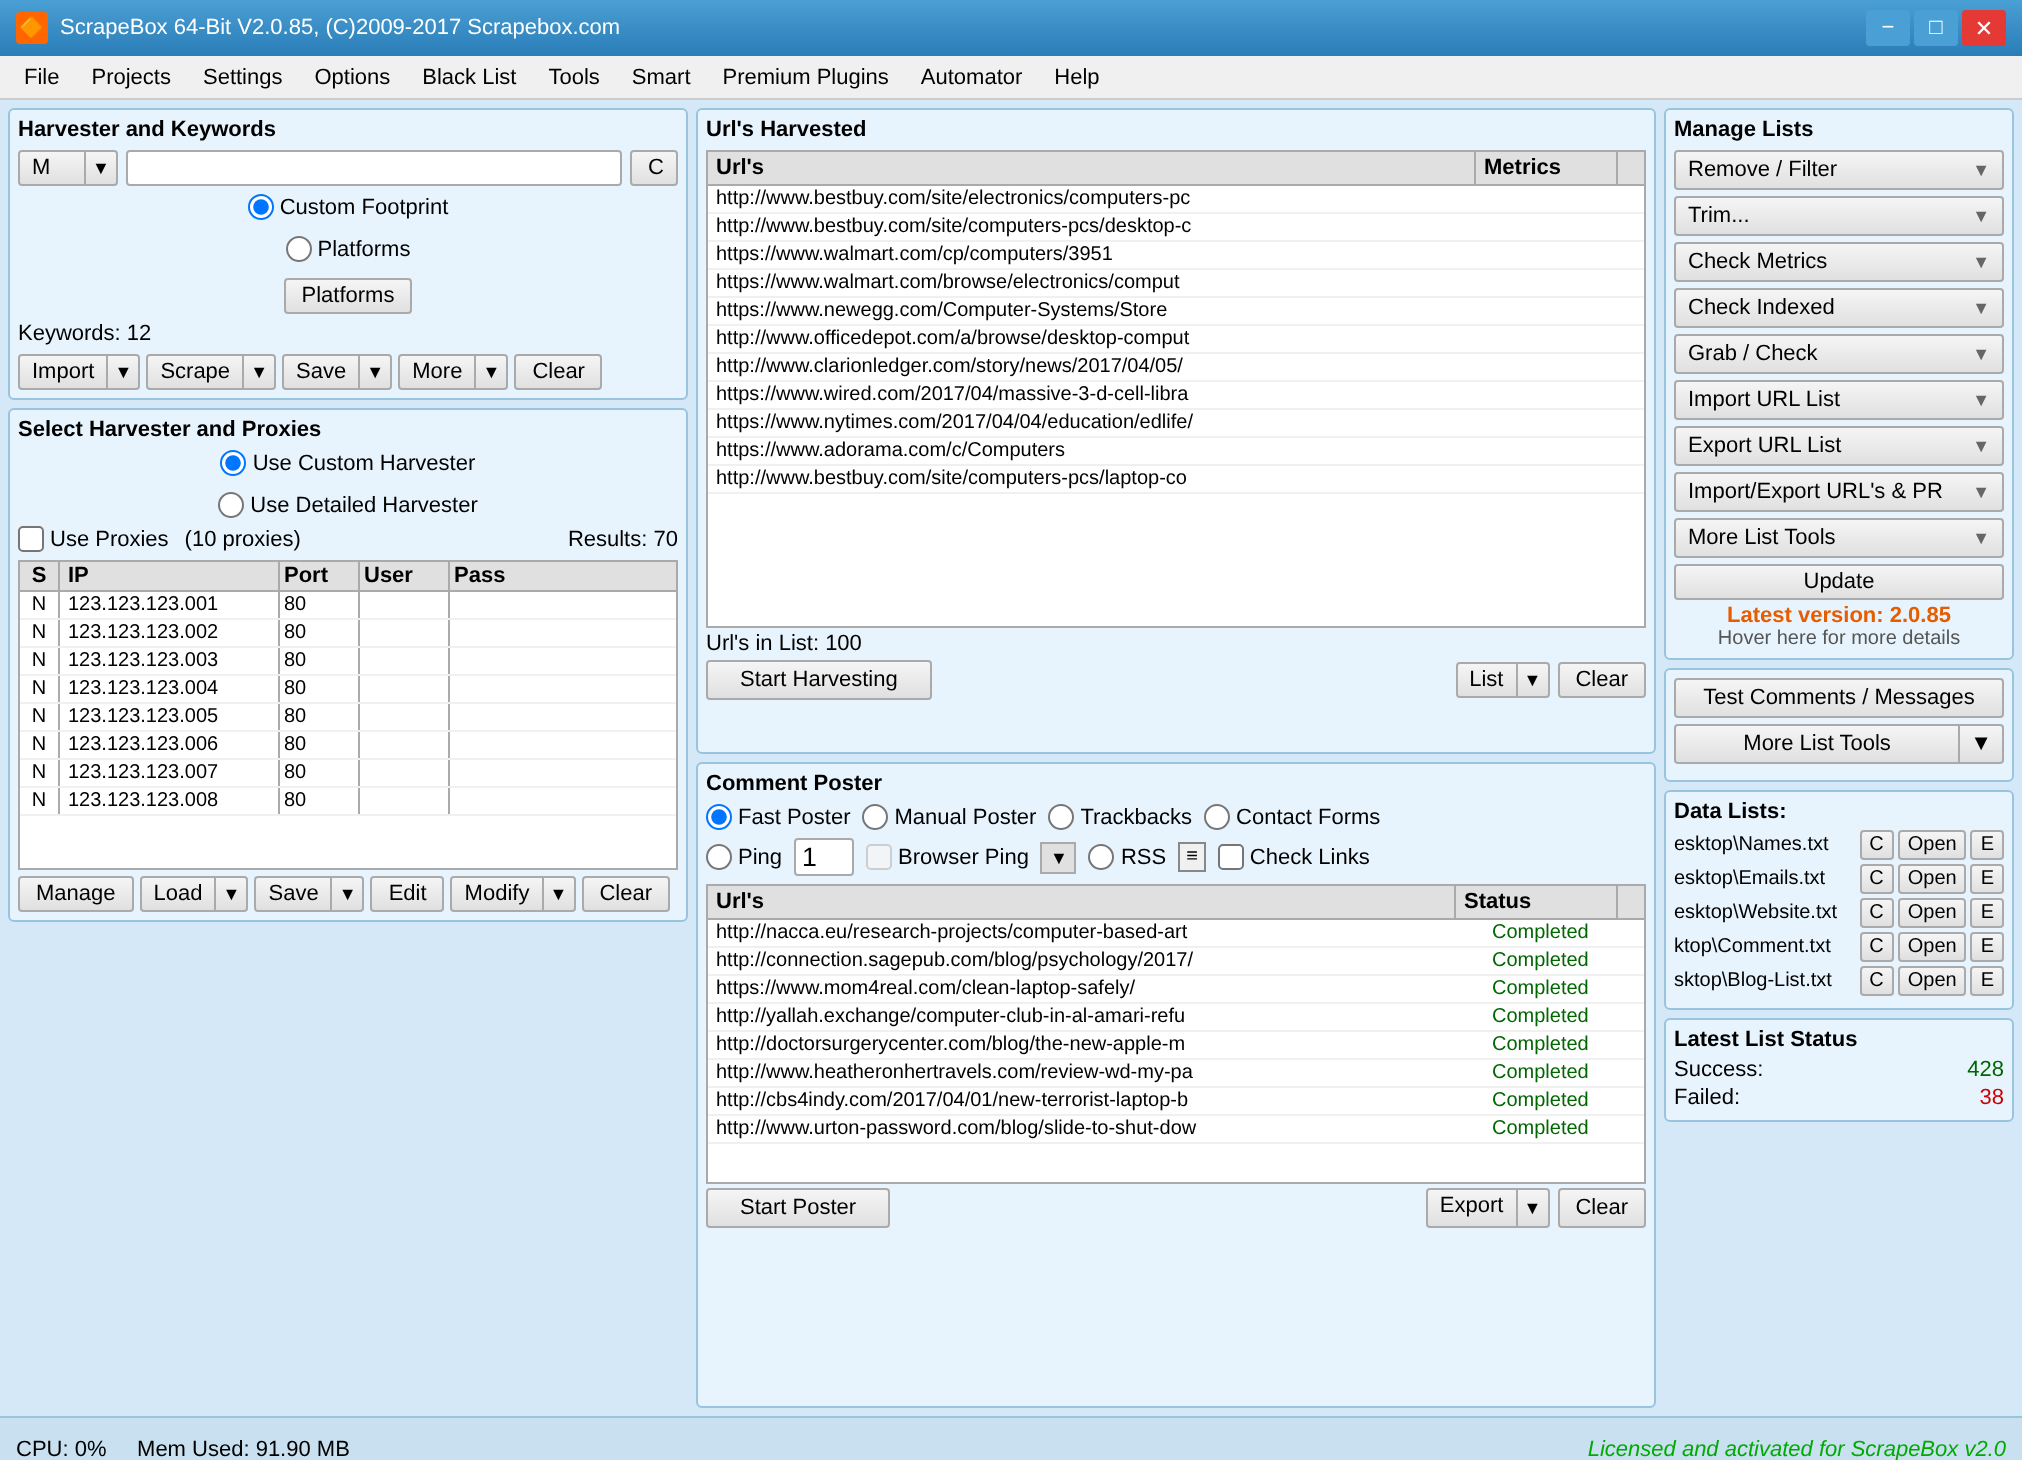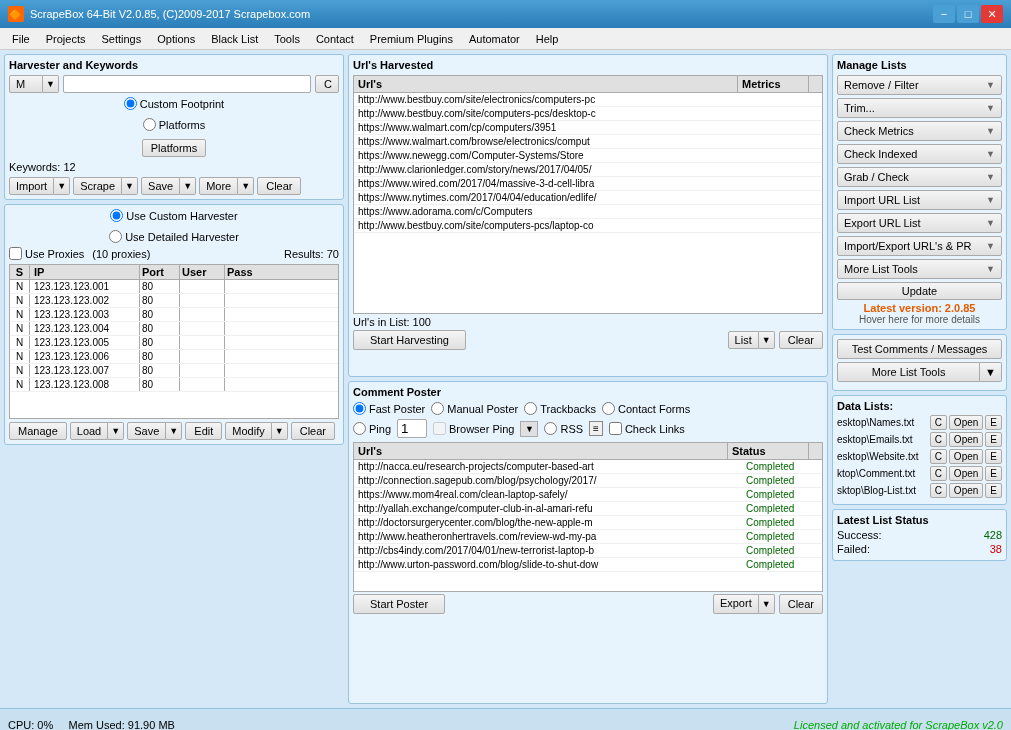--- a/index.html
+++ b/index.html
@@ -138,21 +138,21 @@
   </div>
 </div>
 
 <div class="menu-bar">
   <span class="menu-item">File</span>
   <span class="menu-item">Projects</span>
   <span class="menu-item">Settings</span>
   <span class="menu-item">Options</span>
   <span class="menu-item">Black List</span>
   <span class="menu-item">Tools</span>
-  <span class="menu-item">Contact</span>
+  <span class="menu-item">Smart</span>
   <span class="menu-item">Premium Plugins</span>
   <span class="menu-item">Automator</span>
   <span class="menu-item">Help</span>
 </div>
 
 <div class="main">
 
   <div class="panel-left">
 
     <div class="section">
@@ -194,20 +194,21 @@
         </div>
         <div class="split-btn">
           <div class="split-btn-main">More</div>
           <div class="split-btn-arrow">▼</div>
         </div>
         <button class="btn">Clear</button>
       </div>
     </div>
 
     <div class="section">
+      <div class="section-title">Select Harvester and Proxies</div>
       <div class="radio-group">
         <label class="radio-label">
           <input type="radio" name="harvester" checked="" style=""> 
             <span>Use Custom Harvester</span>
         </label>
         <label class="radio-label">
           <input type="radio" name="harvester" style=""> 
             <span>Use Detailed Harvester</span>
         </label>
       </div>
@@ -319,20 +320,21 @@
           <div class="url-col-main">Url's</div>
           <div class="url-col-metrics">Metrics</div>
           <div style="width:14px; background:#e0e0e0; border-left:1px solid #aaa;"></div>
         </div>
         <div class="url-list" id="url-list">
             <div class="url-row">http://www.bestbuy.com/site/electronics/computers-pc</div>
             <div class="url-row">http://www.bestbuy.com/site/computers-pcs/desktop-c</div>
             <div class="url-row">https://www.walmart.com/cp/computers/3951</div>
             <div class="url-row">https://www.walmart.com/browse/electronics/comput</div>
             <div class="url-row">https://www.newegg.com/Computer-Systems/Store</div>
+            <div class="url-row">http://www.officedepot.com/a/browse/desktop-comput</div>
             <div class="url-row">http://www.clarionledger.com/story/news/2017/04/05/</div>
             <div class="url-row">https://www.wired.com/2017/04/massive-3-d-cell-libra</div>
             <div class="url-row">https://www.nytimes.com/2017/04/04/education/edlife/</div>
             <div class="url-row">https://www.adorama.com/c/Computers</div>
             <div class="url-row">http://www.bestbuy.com/site/computers-pcs/laptop-co</div>
           </div>
       </div>
       <div class="url-count">
         <span>Url's in List:</span> <span>100</span>
       </div>

